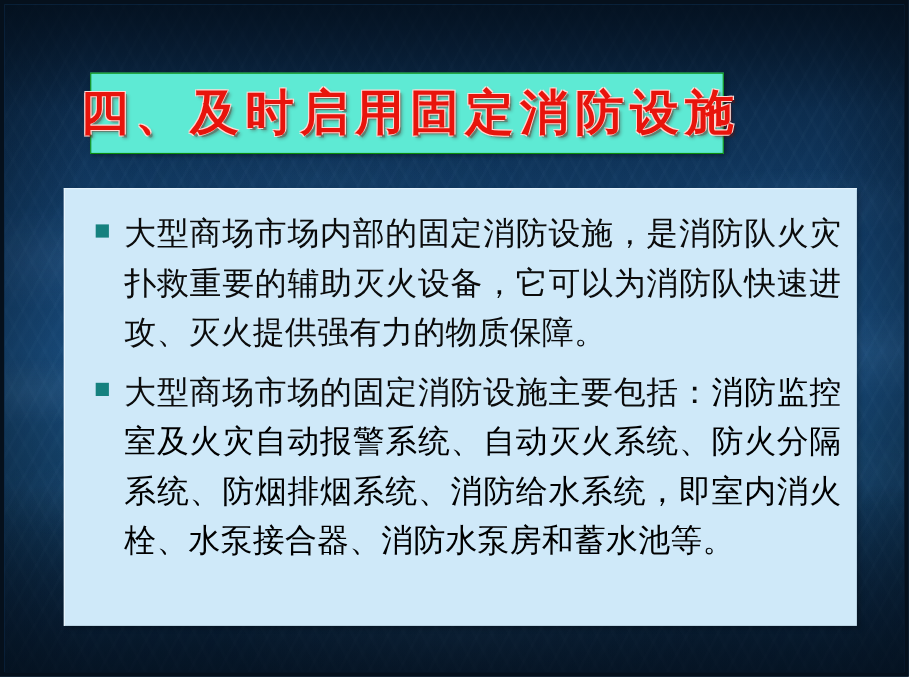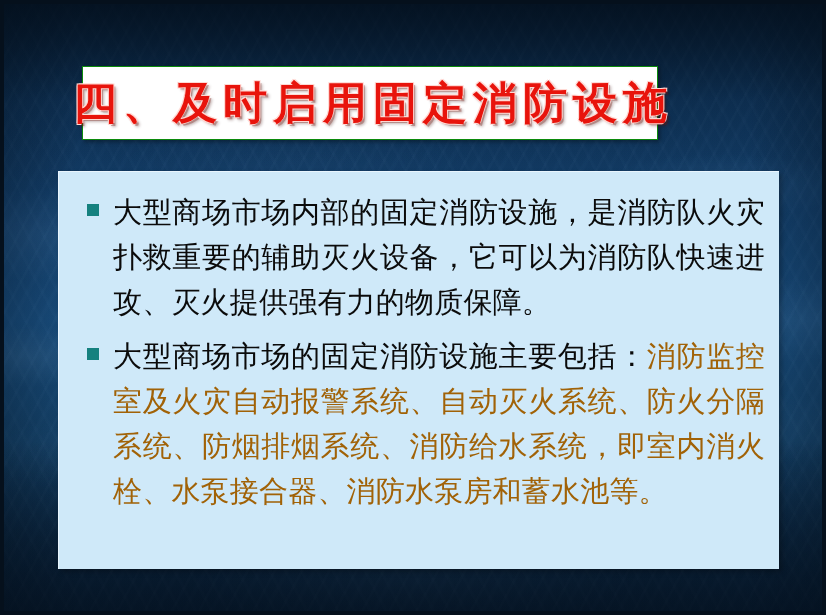--- a/index.html
+++ b/index.html
@@ -82,21 +82,21 @@
       linear-gradient(to right, rgba(3,14,26,.30) 0%, rgba(3,14,26,0) 9%, rgba(3,14,26,0) 91%, rgba(3,14,26,.28) 100%);
   }
 
   
   #title-banner {
     position: absolute;
     left: 78px;
     top: 62px;
     width: 576px;
     height: 74px;
-    background: #ffffff;
+    background: #5eead4;
     border: 1px solid #0b8a0b;
     box-shadow: 2px 2px 4px rgba(0,0,0,.35);
     display: flex;
     align-items: center;
     justify-content: center;
     box-sizing: border-box;
   }
   #title-text {
     font-family: "DejaVu Sans", "Liberation Sans", sans-serif;
     font-size: 44px;
@@ -144,21 +144,21 @@
   .para-text {
     flex: 1 1 auto;
     font-family: "DejaVu Sans", "Liberation Sans", sans-serif;
     font-size: 29px;
     line-height: 45px;
     color: #0b0b0b;
     text-align: justify;
     text-justify: inter-character;
     letter-spacing: .2px;
   }
-  .seg-blue { color: #a16207; }
+  .seg-blue { color: #000000; }
 </style>
 </head>
 <body>
 
 <div id="slide">
 
   <div id="bg-base"></div>
   <div id="bg-tex1"></div>
   <div id="bg-tex2"></div>
   <div id="bg-vignette"></div>

